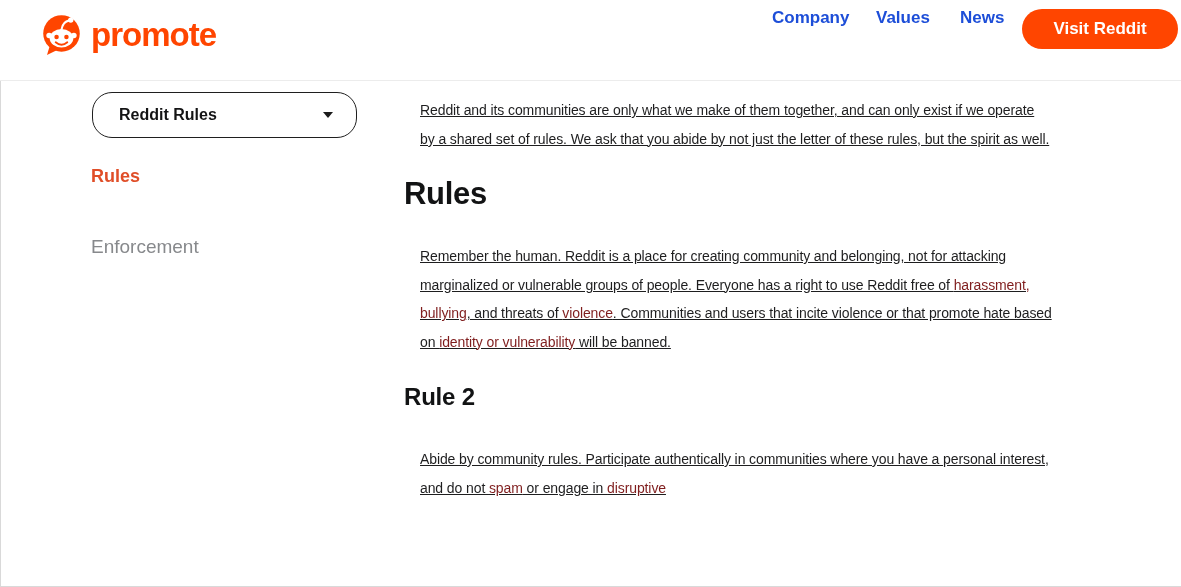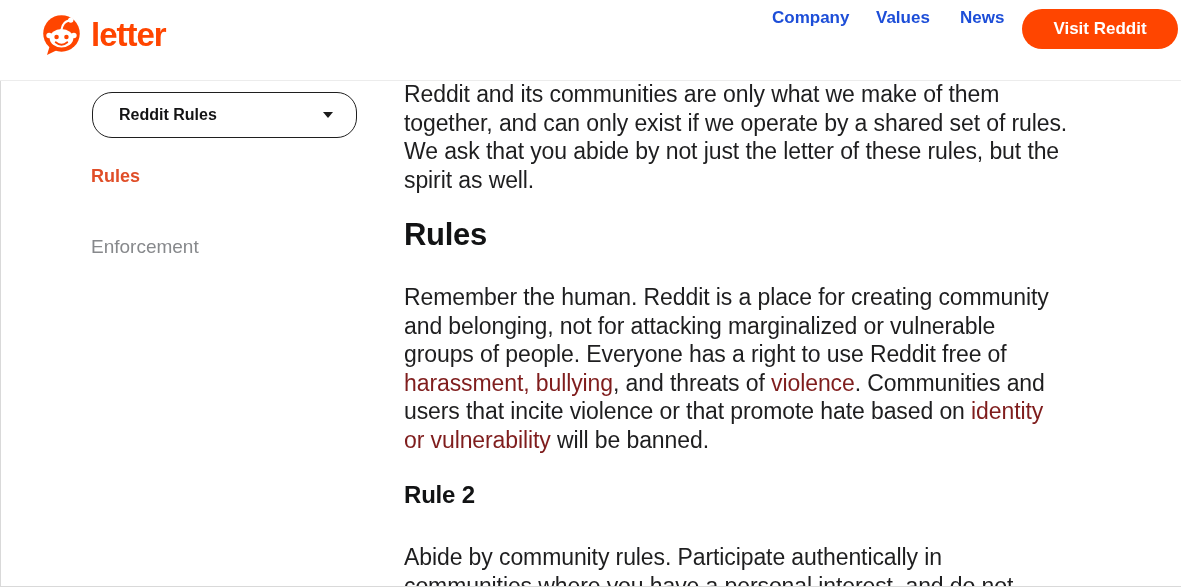--- a/index.html
+++ b/index.html
@@ -138,25 +138,26 @@
   }
 
   
   .main {
     position: absolute;
     left: 404px;
     top: 80px;
     width: 664px;
   }
   .body-p {
-    margin: 0;
-    font-size: 23px;
+    margin: 16px;
+    font-size: 14px;
     line-height: 28.5px;
     letter-spacing: -0.1px;
     color: #1e1e1f;
+    text-decoration: underline;
   }
   .h1 {
     margin: 24px 0 0 0;
     font-size: 31px;
     line-height: 34px;
     font-weight: 800;
     color: #121314;
     letter-spacing: -0.3px;
   }
   .h2 {
@@ -189,21 +190,21 @@
         <circle cx="8.5" cy="21" r="2.6" fill="#ffffff"></circle>
         <circle cx="31.5" cy="21" r="2.6" fill="#ffffff"></circle>
         <ellipse cx="20" cy="23.5" rx="11" ry="8.6" fill="#ffffff"></ellipse>
         <circle cx="15.4" cy="22.3" r="2.1" fill="#FF4500"></circle>
         <circle cx="24.6" cy="22.3" r="2.1" fill="#FF4500"></circle>
         <path d="M14.6 27.2 q5.4 4.6 10.8 0" stroke="#FF4500" stroke-width="1.7" fill="none" stroke-linecap="round"></path>
         <path d="M20 15.5 q1.2 -7.5 7.3 -8.6" stroke="#ffffff" stroke-width="2" fill="none" stroke-linecap="round"></path>
         <circle cx="28.6" cy="6.6" r="2.5" fill="#ffffff"></circle>
       </svg>
     </span>
-    <span class="logo-word">letter</span>
+    <span class="logo-word">promote</span>
   </div>
 
   <span class="nav-item nav-company">Company</span>
   <span class="nav-item nav-values">Values</span>
   <span class="nav-item nav-news">News</span>
 
   <button class="cta-button">Visit Reddit</button>
 </div>
 
 <div class="dropdown">

